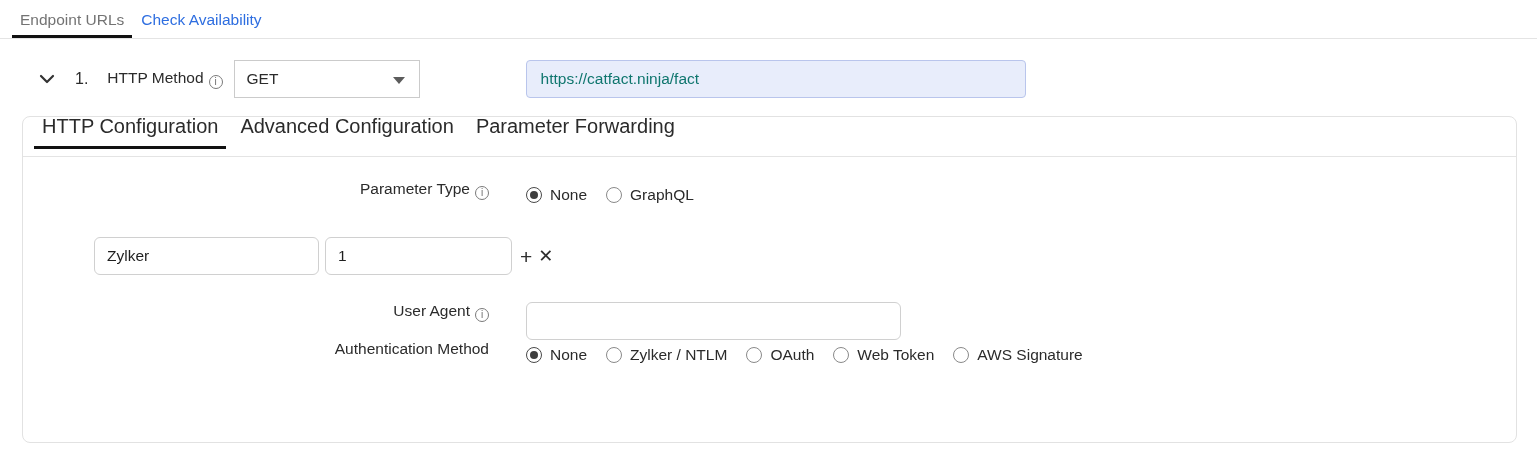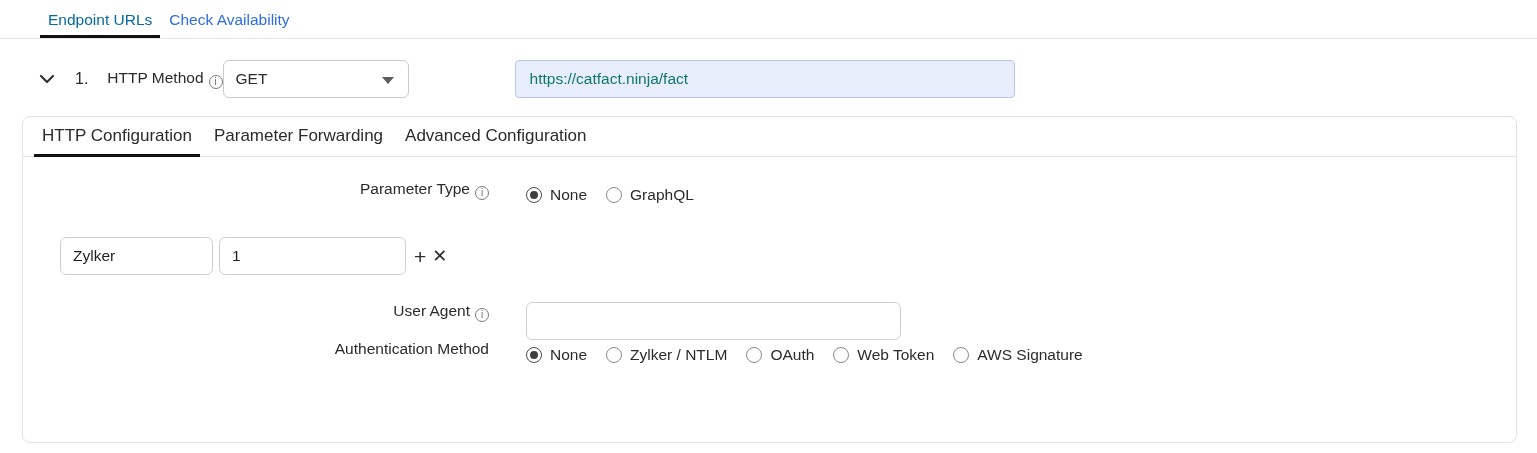--- a/index.html
+++ b/index.html
@@ -19,21 +19,21 @@
     height: 39px;
     border-bottom: 1px solid #e4e4e4;
   }
   .top-tab {
     font-size: 15.5px;
     padding: 8px 8px 9px 8px;
     cursor: pointer;
     position: relative;
     white-space: nowrap;
   }
-  .top-tab.active { color: #0369a1; margin-left: 28px; }
+  .top-tab.active { color: #737373; }
   .top-tab.active::after {
     content: "";
     position: absolute;
     left: 0; right: 0; bottom: 0;
     height: 3px;
     background: #111111;
   }
   .top-tab.link { color: #2e6ee0; font-weight: 400; margin-left: 1px; }
 
   
@@ -67,25 +67,25 @@
     border-radius: 50%;
     color: #6d6d6d;
     font-size: 10px;
     line-height: 12px;
     text-align: center;
     margin-left: 5px;
     vertical-align: -2px;
     font-style: normal;
   }
   .method-select {
-    margin-left: 0;
+    margin-left: 11px;
     width: 186px;
     height: 38px;
     border: 1px solid #cbcbcb;
-    border-radius: 6px;
+    border-radius: 0;
     background: #ffffff;
     display: flex;
     align-items: center;
     padding: 0 14px 0 12px;
     font-size: 15.5px;
     color: #2b2b2b;
     cursor: pointer;
     position: relative;
   }
   .select-caret {
@@ -123,24 +123,24 @@
     background: #ffffff;
   }
   .config-tabbar {
     display: flex;
     align-items: flex-end;
     height: 40px;
     padding-left: 8px;
     border-bottom: 1px solid #e4e4e4;
   }
   .config-tab {
-    font-size: 17px;
+    font-size: 20px;
     color: #2b2b2b;
     padding: 10px 8px 10px 8px;
-    margin: 0 3px;
+    margin: 8px 3px;
     position: relative;
     cursor: pointer;
     white-space: nowrap;
   }
   .config-tab.active::after {
     content: "";
     position: absolute;
     left: 0; right: 0; bottom: -1px;
     height: 3px;
     background: #111111;
@@ -204,21 +204,21 @@
     height: 38px;
     border: 1px solid #d0d0d0;
     border-radius: 6px;
     background: #ffffff;
     padding: 0 12px;
     font-size: 15.5px;
     color: #1f1f1f;
     font-family: "Liberation Sans", sans-serif;
     outline: none;
   }
-  .header-name-input  { width: 153px; }
+  .header-name-input  { width: 225px; margin-left: 34px; }
   .header-value-input { width: 187px; margin-left: 6px; }
   .user-agent-input   { width: 375px; }
 
   .icon-btn {
     font-size: 21px;
     color: #2e2e2e;
     cursor: pointer;
     line-height: 1;
     user-select: none;
   }
@@ -246,22 +246,22 @@
   <div class="method-select">
     <span>GET</span>
     <span class="select-caret"></span>
   </div>
   <input class="url-input" type="text" value="https://catfact.ninja/fact" style="">
 </div>
 
 <div class="config-panel">
   <div class="config-tabbar">
     <div class="config-tab active">HTTP Configuration</div>
+    <div class="config-tab">Advanced Configuration</div>
     <div class="config-tab">Parameter Forwarding</div>
-    <div class="config-tab">Advanced Configuration</div>
   </div>
 
   <div class="form-row row-parameter-type">
     <div class="form-label">
       <span>Parameter Type</span><span class="info-icon">i</span>
     </div>
     <div class="form-control">
       <span class="radio-option selected">
         <span class="radio-circle"></span>
         <span class="radio-label">None</span>

